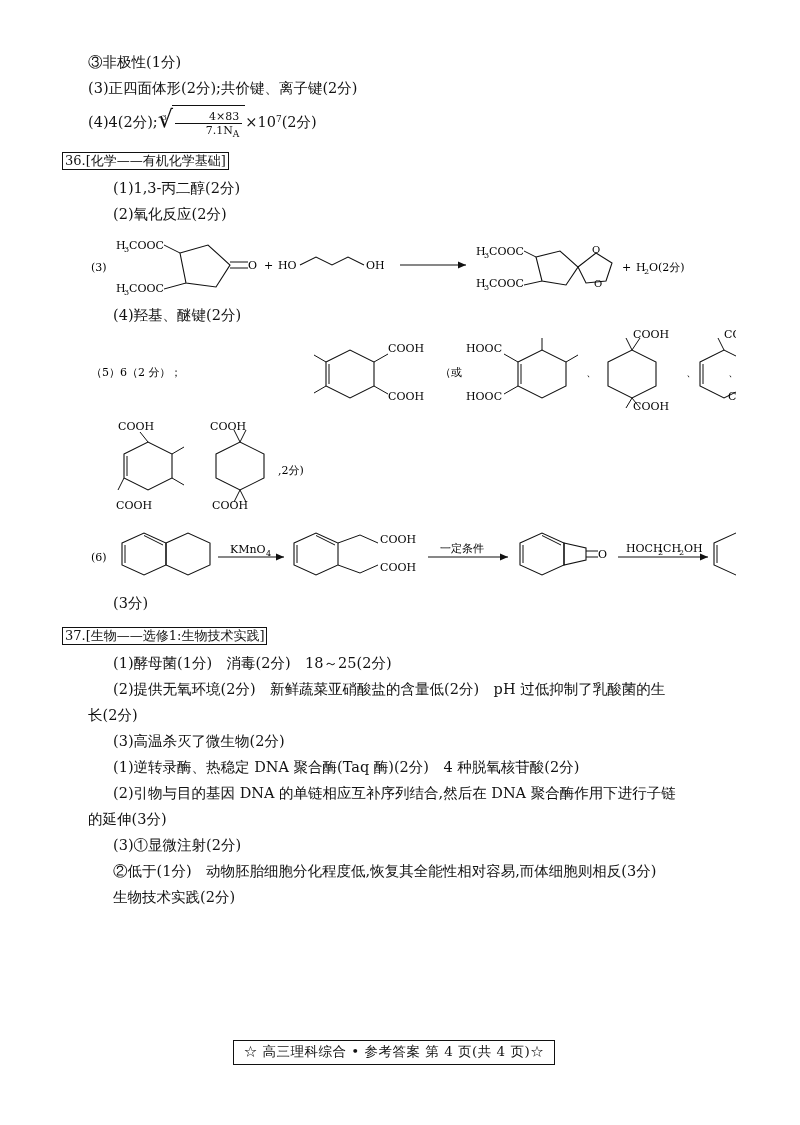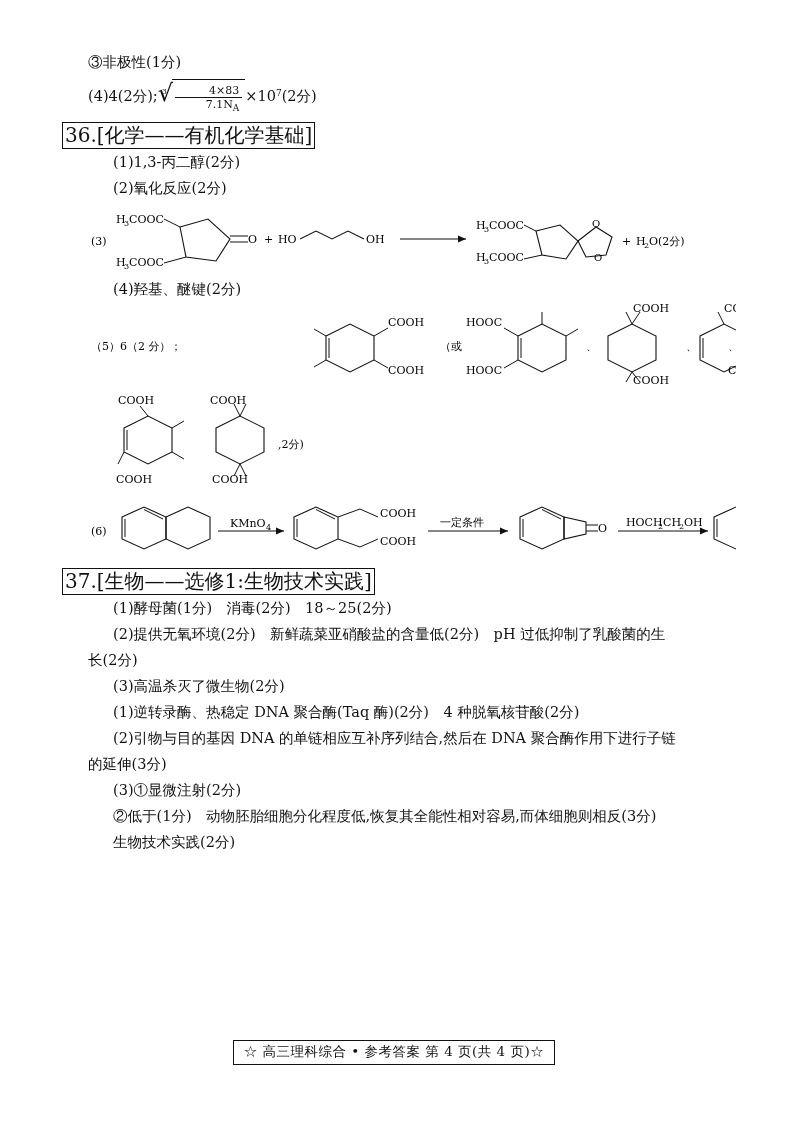--- a/index.html
+++ b/index.html
@@ -20,21 +20,21 @@
     left:88px;top:50px;width:640px;
   }
   .line{
     font-size:14.5px;
     line-height:25px;
     margin:0 0 1px 0;
     white-space:nowrap;
   }
   .indent{ padding-left:25px; }
   .sec-head{
-    font-size:20px;
+    font-size:13px;
     line-height:26px;
     margin:7px 0 2px 0;
     margin-left:-26px;
   }
   .boxed{
     border:1px solid #111;
     padding:0 2px 1px 2px;
   }
   sub{ font-size:9px; vertical-align:-3px;}
   sup{ font-size:9px; vertical-align:5px;}
@@ -82,20 +82,21 @@
   }
   .rowfig{ margin:2px 0 2px 0;}
 </style>
 </head>
 <body>
 
 <div class="page">
   <div class="content">
 
     <div class="line">③非极性(1分)</div>
+    <div class="line">(3)正四面体形(2分);共价键、离子键(2分)</div>
 
     <div class="line" style="line-height:34px;">
       <span>(4)4(2分);</span><span class="radical"><span class="rdeg">3</span><span class="rsign">√</span><span class="rbody"><span class="frac"><span class="num">4×83</span><span class="den"><span>7.1N</span><sub>A</sub></span></span></span></span><span>×10</span><sup>7</sup><span>(2分)</span>
     </div>
 
     <div class="sec-head">
       <span class="boxed">36.[化学——有机化学基础]</span>
     </div>
 
     <div class="line indent">(1)1,3-丙二醇(2分)</div>
@@ -285,20 +286,21 @@
 
           <g>
             <polygon points="626,22 648,12 670,22 670,44 648,54 626,44" fill="none" stroke="#111" stroke-width="1.1"></polygon>
             <line x1="629" y1="24" x2="629" y2="42" stroke="#111" stroke-width="1"></line>
             <line x1="648" y1="14.5" x2="667" y2="24" stroke="#111" stroke-width="1"></line>
           </g>
         </g>
       </svg>
     </div>
 
+    <div class="line indent" style="margin-top:4px;">(3分)</div>
 
     <div class="sec-head">
       <span class="boxed">37.[生物——选修1:生物技术实践]</span>
     </div>
     <div class="line indent">(1)酵母菌(1分)　消毒(2分)　18～25(2分)</div>
     <div class="line indent">(2)提供无氧环境(2分)　新鲜蔬菜亚硝酸盐的含量低(2分)　pH 过低抑制了乳酸菌的生</div>
     <div class="line">长(2分)</div>
     <div class="line indent">(3)高温杀灭了微生物(2分)</div>
 
     <div class="line indent">(1)逆转录酶、热稳定 DNA 聚合酶(Taq 酶)(2分)　4 种脱氧核苷酸(2分)</div>

